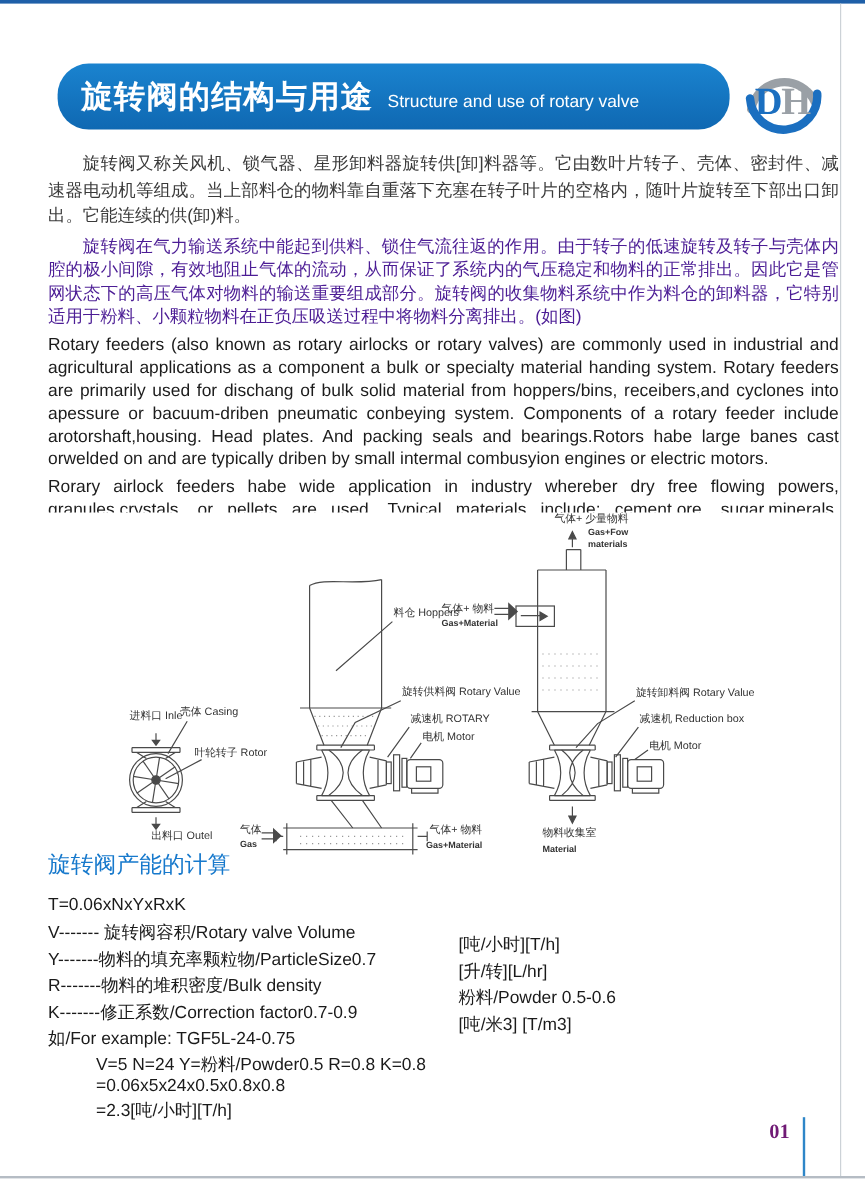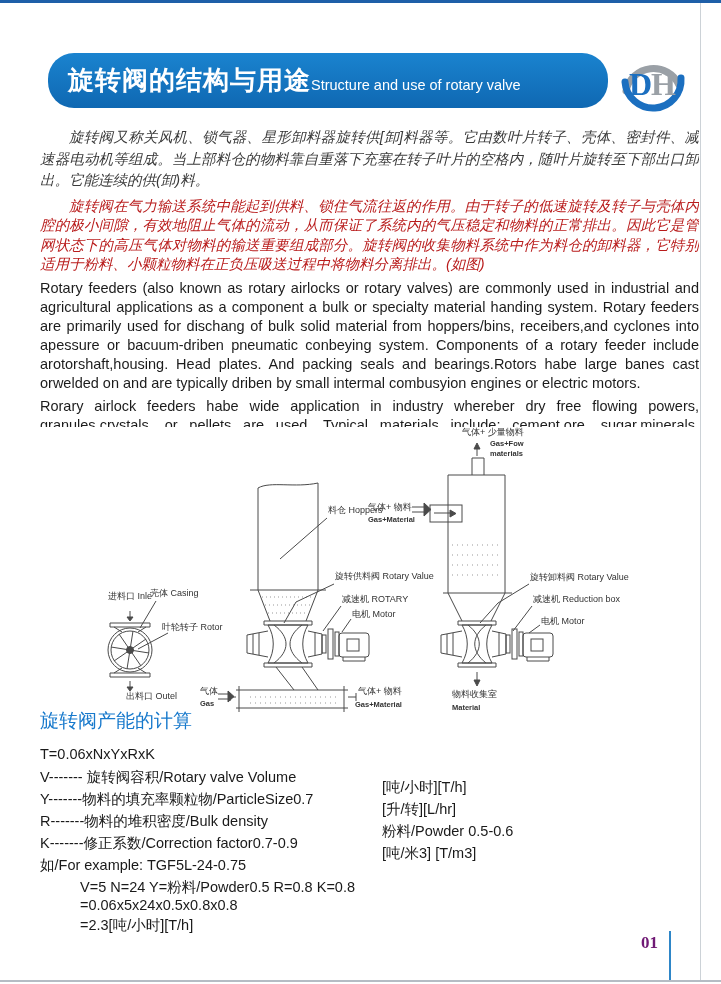--- a/index.html
+++ b/index.html
@@ -10,26 +10,26 @@
   .right-edge{position:absolute;left:700px;top:3px;width:1px;height:978px;background:#ccd2d7;}
   .bottom-edge{position:absolute;left:0;top:980px;width:721px;height:2px;background:#b5bcc4;}
   .page-accent{position:absolute;left:669px;top:931px;width:2px;height:49px;background:#2e86c8;}
   .page-num{position:absolute;left:641px;top:933px;font-family:"Liberation Serif","DejaVu Serif",serif;
             font-weight:bold;font-size:17px;color:#701a75;}
   
   .banner{position:absolute;left:48px;top:53px;width:540px;height:55px;border-radius:26px;
           background:linear-gradient(180deg,#1a83cf,#0f68b2);display:flex;align-items:center;
           padding-left:20px;color:#fff;}
   .banner .zh{font-size:26px;font-weight:bold;letter-spacing:1px;}
-  .banner .en{font-size:14.5px;margin-top:8px;}
+  .banner .en{font-size:14.5px;margin-left:12px;margin-top:8px;}
   .logo{position:absolute;left:607px;top:42px;width:92px;height:82px;}
   
   .textblock{position:absolute;left:40px;top:127px;width:659px;height:300px;overflow:hidden;}
-  .zh-para{font-size:14.5px;line-height:21.5px;text-align:justify;text-indent:2em;margin:0;color:#3a3a3a;font-style:italic;}
-  .zh-para.warm{color:#b91c1c;margin-top:5px;line-height:19.5px;}
+  .zh-para{font-size:14.5px;line-height:21.5px;text-align:justify;text-indent:2em;margin:0;color:#3a3a3a;}
+  .zh-para.warm{color:#4c1d95;margin-top:5px;line-height:19.5px;}
   .en-para{font-size:14.5px;line-height:19px;text-align:justify;margin:4px 0 0 0;text-indent:0;color:#1c1c1c;}
   
   .diagram{position:absolute;left:50px;top:425px;width:660px;height:292px;}
   .diagram svg{position:absolute;left:0;top:0;}
   .dl{position:absolute;font-size:9px;color:#333;white-space:nowrap;line-height:10px;}
   .dle{position:absolute;font-size:7.5px;font-weight:bold;color:#333;white-space:nowrap;line-height:9px;}
   
   .calc{position:absolute;left:40px;top:708px;width:660px;}
   .calc-title{color:#1779cc;font-size:19px;font-weight:normal;margin:0 0 12px 0;}
   .calc-row{position:relative;height:22px;font-size:14.5px;color:#1a1a1a;}

